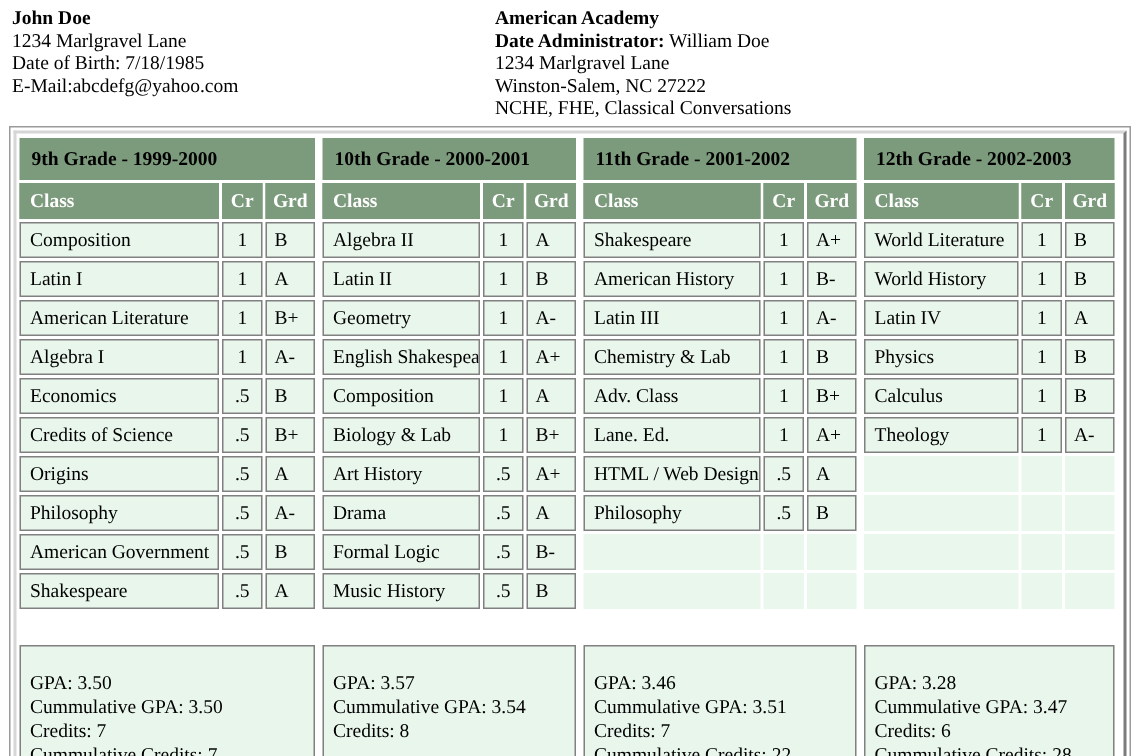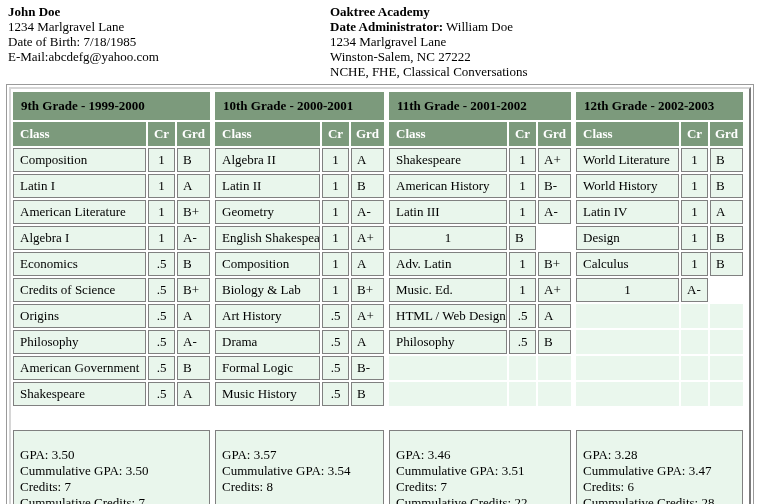--- a/index.html
+++ b/index.html
@@ -84,21 +84,21 @@
 <body>
 
 <div class="top-header">
   <div class="student-block">
     <div class="bold">John Doe</div>
     <div>1234 Marlgravel Lane</div>
     <div>Date of Birth: 7/18/1985</div>
     <div>E-Mail:abcdefg@yahoo.com</div>
   </div>
   <div class="school-block">
-    <div class="bold">Oaktree Academy</div>
+    <div class="bold">American Academy</div>
     <div><span class="bold">Date Administrator:</span> <span>William Doe</span></div>
     <div>1234 Marlgravel Lane</div>
     <div>Winston-Salem, NC 27222</div>
     <div>NCHE, FHE, Classical Conversations</div>
   </div>
 </div>
 
 <div class="outer-frame">
   <div class="inner-frame">
     <div class="grades-grid" id="grades-grid">
@@ -245,30 +245,31 @@
             <div class="cell class">American History</div>
             <div class="cell cr">1</div>
             <div class="cell grd">B-</div>
           </div>
           <div class="row">
             <div class="cell class">Latin III</div>
             <div class="cell cr">1</div>
             <div class="cell grd">A-</div>
           </div>
           <div class="row">
-            <div class="cell cr">1</div>
-            <div class="cell grd">B</div>
-          </div>
-          <div class="row">
-            <div class="cell class">Adv. Latin</div>
+            <div class="cell class">Chemistry &amp; Lab</div>
+            <div class="cell cr">1</div>
+            <div class="cell grd">B</div>
+          </div>
+          <div class="row">
+            <div class="cell class">Adv. Class</div>
             <div class="cell cr">1</div>
             <div class="cell grd">B+</div>
           </div>
           <div class="row">
-            <div class="cell class">Music. Ed.</div>
+            <div class="cell class">Lane. Ed.</div>
             <div class="cell cr">1</div>
             <div class="cell grd">A+</div>
           </div>
           <div class="row">
             <div class="cell class">HTML / Web Design</div>
             <div class="cell cr">.5</div>
             <div class="cell grd">A</div>
           </div>
           <div class="row">
             <div class="cell class">Philosophy</div>
@@ -308,30 +309,31 @@
             <div class="cell class">World History</div>
             <div class="cell cr">1</div>
             <div class="cell grd">B</div>
           </div>
           <div class="row">
             <div class="cell class">Latin IV</div>
             <div class="cell cr">1</div>
             <div class="cell grd">A</div>
           </div>
           <div class="row">
-            <div class="cell class">Design</div>
+            <div class="cell class">Physics</div>
             <div class="cell cr">1</div>
             <div class="cell grd">B</div>
           </div>
           <div class="row">
             <div class="cell class">Calculus</div>
             <div class="cell cr">1</div>
             <div class="cell grd">B</div>
           </div>
           <div class="row">
+            <div class="cell class">Theology</div>
             <div class="cell cr">1</div>
             <div class="cell grd">A-</div>
           </div>
           <div class="row">
             <div class="cell class empty"></div>
             <div class="cell cr empty"></div>
             <div class="cell grd empty"></div>
           </div>
           <div class="row">
             <div class="cell class empty"></div>

